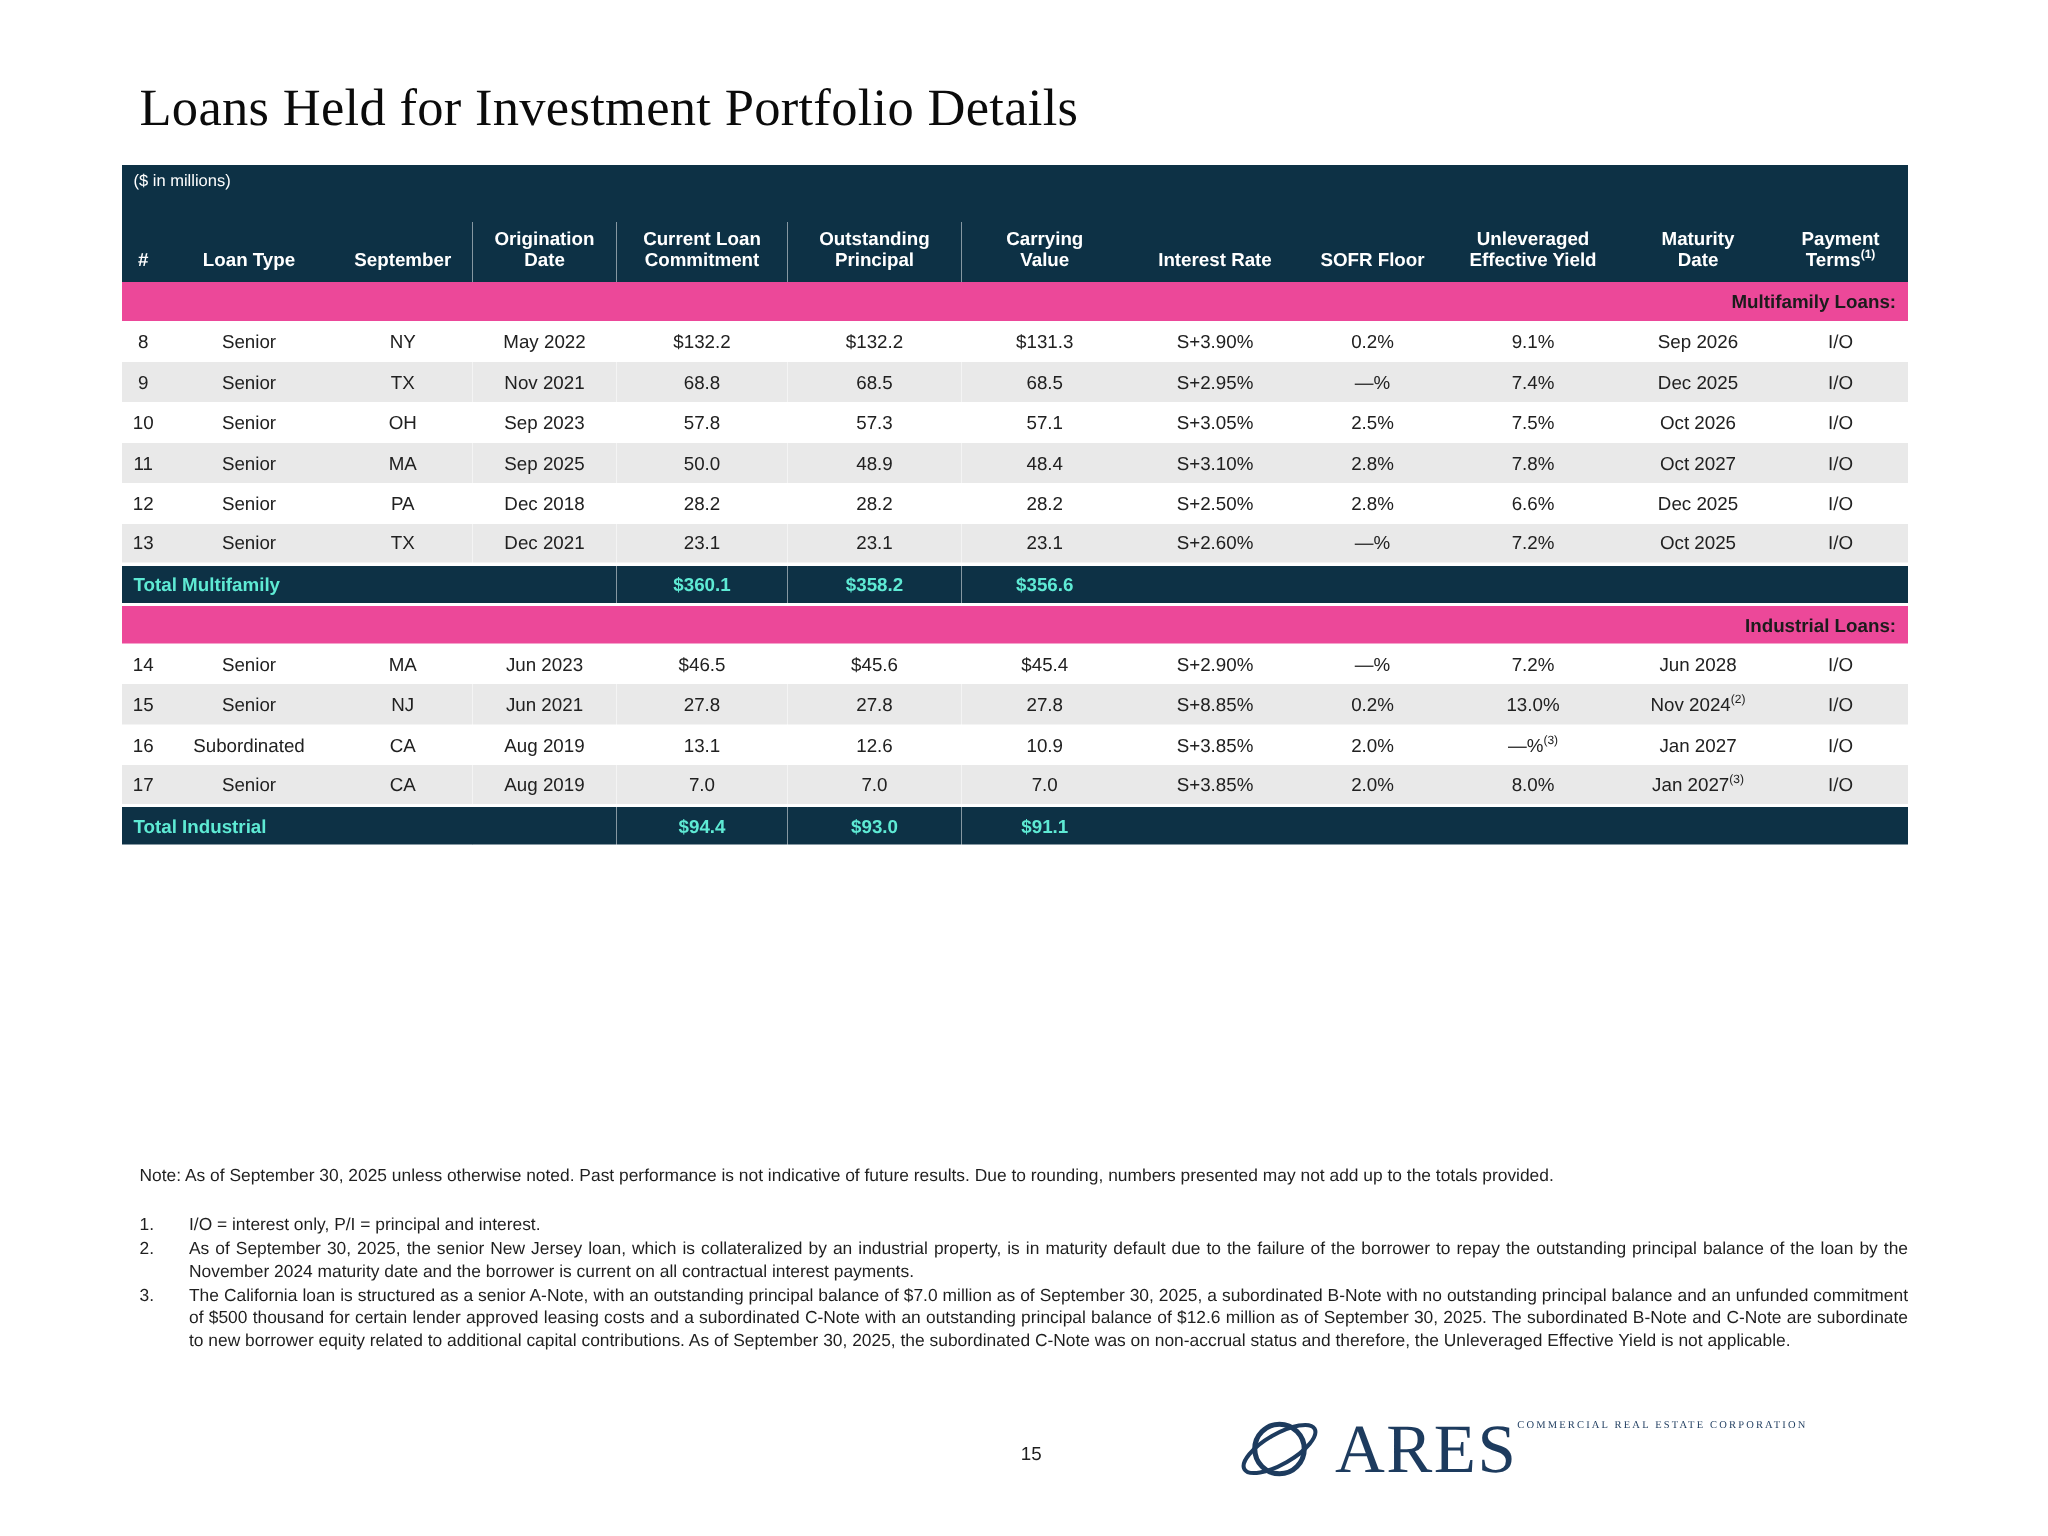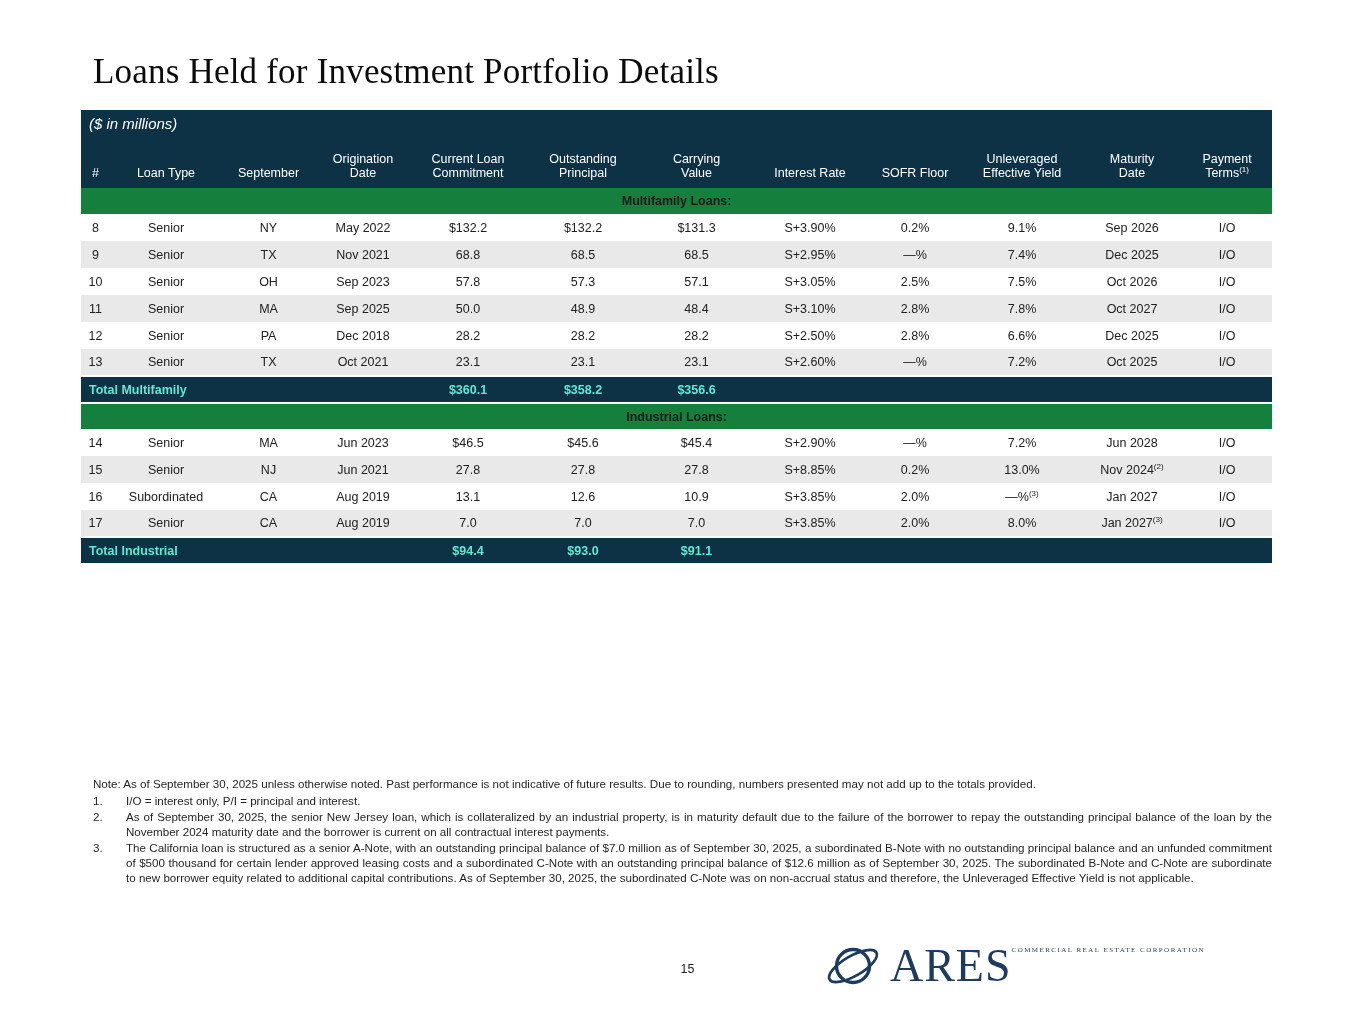--- a/index.html
+++ b/index.html
@@ -22,50 +22,50 @@
 
   .table-wrap { position: absolute; left: 81px; top: 110px; width: 1191px; }
   table.loans {
     width: 1191px; border-collapse: collapse; table-layout: fixed;
     font-size: 12.5px; color: #212121;
   }
   table.loans th, table.loans td { overflow: hidden; }
 
   tr.units-row th {
     background: #0d3145; color: #ffffff; text-align: left;
-    font-style: italic; font-weight: 400; font-size: 15px;
+    font-weight: 400; font-size: 11px;
     padding: 5px 0 0 8px; height: 38px; vertical-align: top;
   }
   tr.header-row th {
-    background: #0d3145; color: #ffffff; font-weight: 400;
+    background: #0d3145; color: #ffffff; font-weight: 700;
     font-size: 12.5px; line-height: 1.18; text-align: center;
     vertical-align: bottom; padding: 0 2px 7px 2px; height: 40px;
   }
   tr.header-row th sup, td sup { font-size: 8px; line-height: 0; }
 
   tr.section-row td {
-    background: #15803d; font-weight: 700; color: #1c1c1c;
-    text-align: center; padding: 5px 8px; height: 26px; font-size: 12.5px;
+    background: #ec4899; font-weight: 700; color: #1c1c1c;
+    text-align: right; padding: 5px 8px; height: 26px; font-size: 12.5px;
   }
   tr.data-row td { background: #ffffff; text-align: center; height: 27px; padding: 4px 2px; }
   tr.data-row.alt td { background: #e9e9e9; }
 
   tr.total-row td {
     background: #0d3145; color: #5eead4; font-weight: 700;
     text-align: center; height: 27px; padding: 4px 2px;
     border-top: 2px solid #ffffff; border-bottom: 2px solid #ffffff;
     font-size: 12.5px;
   }
   tr.total-row td.tl { text-align: left; padding-left: 8px; }
 
   .notes {
     position: absolute; left: 93px; top: 776px; width: 1179px;
     font-size: 11.6px; line-height: 1.33; color: #1f1f1f;
   }
-  .note-line { margin-bottom: 2px; }
+  .note-line { margin-bottom: 18px; }
   .fn-item { display: flex; }
   .fn-num { width: 33px; flex: 0 0 33px; }
   .fn-text { flex: 1; text-align: justify; }
 
   .page-number {
     position: absolute; left: 0; top: 962px; width: 1375px;
     text-align: center; font-size: 12.5px; color: #1f1f1f;
   }
 
   .logo {
@@ -198,21 +198,21 @@
             <td>S+2.50%</td>
             <td>2.8%</td>
             <td>6.6%</td>
             <td>Dec 2025</td>
             <td>I/O</td>
           </tr>
           <tr class="data-row alt">
             <td>13</td>
             <td>Senior</td>
             <td>TX</td>
-            <td>Oct 2021</td>
+            <td>Dec 2021</td>
             <td>23.1</td>
             <td>23.1</td>
             <td>23.1</td>
             <td>S+2.60%</td>
             <td>—%</td>
             <td>7.2%</td>
             <td>Oct 2025</td>
             <td>I/O</td>
           </tr>
           <tr class="total-row">

